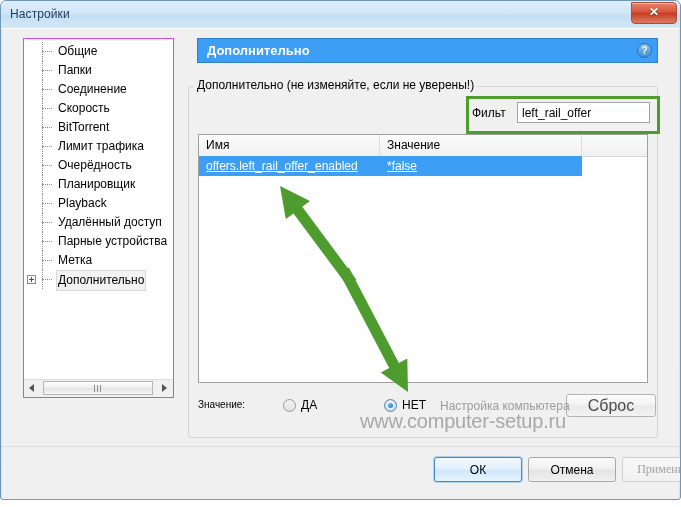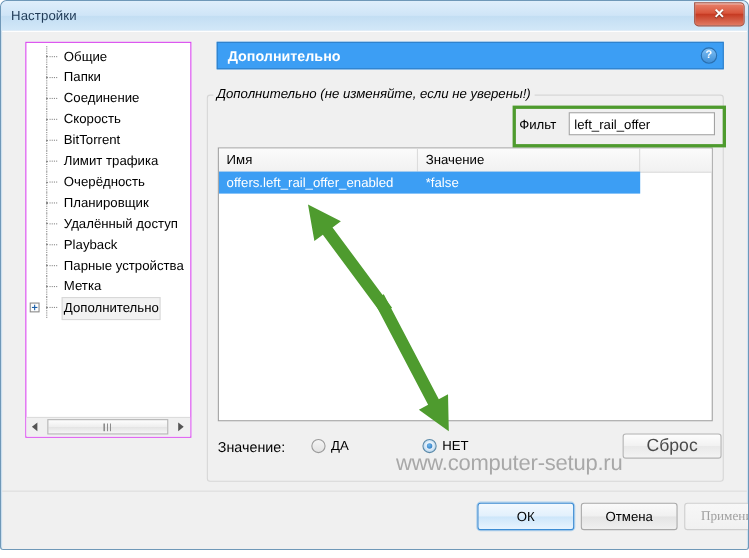--- a/index.html
+++ b/index.html
@@ -263,21 +263,20 @@
     border-radius: 3px;
     box-sizing: border-box;
   }
   #groupbox-label {
     position: absolute;
     left: 6px; top: 0;
     background: #f0f0f0;
     padding: 0 3px;
     font-size: 12px;
     color: #000;
-    font-style: italic;
   }
 
   
   #filter-row {
     position: absolute;
     left: 284px; top: 24px;
     width: 180px;
     height: 22px;
   }
   #filter-label {
@@ -358,34 +357,34 @@
     color: #ffffff;
     width: 383px;
   }
   .lv-cell {
     padding-left: 7px;
     box-sizing: border-box;
     font-size: 12px;
     white-space: nowrap;
     overflow: hidden;
   }
-  .lv-cell.c0 { width: 181px; }
-  .lv-cell.c1 { width: 202px; }
+  .lv-cell.c0 { width: 181px; text-decoration: underline; }
+  .lv-cell.c1 { width: 202px; text-decoration: underline; }
 
   
   #value-row {
     position: absolute;
     left: 0; top: 316px;
     width: 470px;
     height: 26px;
   }
   #value-label {
     position: absolute;
     left: 10px; top: 5px;
-    font-size: 13px;
+    font-size: 10px;
   }
   .radio {
     position: absolute;
     top: 4px;
     height: 15px;
     cursor: pointer;
   }
   .radio .dot {
     position: absolute;
     left: 0; top: 1px;
@@ -522,22 +521,22 @@
     <div id="tree-panel">
       <div id="tree-list">
           <div class="tree-item"><span class="tree-vline"></span><span class="tree-dots"></span><span class="label">Общие</span></div>
           <div class="tree-item"><span class="tree-vline"></span><span class="tree-dots"></span><span class="label">Папки</span></div>
           <div class="tree-item"><span class="tree-vline"></span><span class="tree-dots"></span><span class="label">Соединение</span></div>
           <div class="tree-item"><span class="tree-vline"></span><span class="tree-dots"></span><span class="label">Скорость</span></div>
           <div class="tree-item"><span class="tree-vline"></span><span class="tree-dots"></span><span class="label">BitTorrent</span></div>
           <div class="tree-item"><span class="tree-vline"></span><span class="tree-dots"></span><span class="label">Лимит трафика</span></div>
           <div class="tree-item"><span class="tree-vline"></span><span class="tree-dots"></span><span class="label">Очерёдность</span></div>
           <div class="tree-item"><span class="tree-vline"></span><span class="tree-dots"></span><span class="label">Планировщик</span></div>
+          <div class="tree-item"><span class="tree-vline"></span><span class="tree-dots"></span><span class="label">Playback</span></div>
           <div class="tree-item"><span class="tree-vline"></span><span class="tree-dots"></span><span class="label">Удалённый доступ</span></div>
-          <div class="tree-item"><span class="tree-vline"></span><span class="tree-dots"></span><span class="label">Playback</span></div>
           <div class="tree-item"><span class="tree-vline"></span><span class="tree-dots"></span><span class="label">Парные устройства</span></div>
           <div class="tree-item"><span class="tree-vline"></span><span class="tree-dots"></span><span class="label">Метка</span></div>
           <div class="tree-item selected"><span class="tree-vline"></span><span class="tree-dots"></span><span class="expander"></span><span class="label">Дополнительно</span></div>
         </div>
 
       <div id="tree-scroll">
         <div class="sb-arrow left">
             <span class="tri"></span>
           </div>
         <div id="sb-thumb">
@@ -588,20 +587,21 @@
           </div>
 
           <div class="radio checked" id="radio-no">
             <span class="dot"></span>
             <span class="rlabel">НЕТ</span>
           </div>
 
           <button id="reset-button">Сброс</button>
         </div>
 
+        <span id="watermark-small">Настройка компьютера</span>
       </div>
 
       <div id="filter-highlight"></div>
     </div>
 
   </div>
 
   <div id="footer">
     <button class="dlg-btn" id="btn-ok">ОК</button>
     <button class="dlg-btn" id="btn-cancel">Отмена</button>

